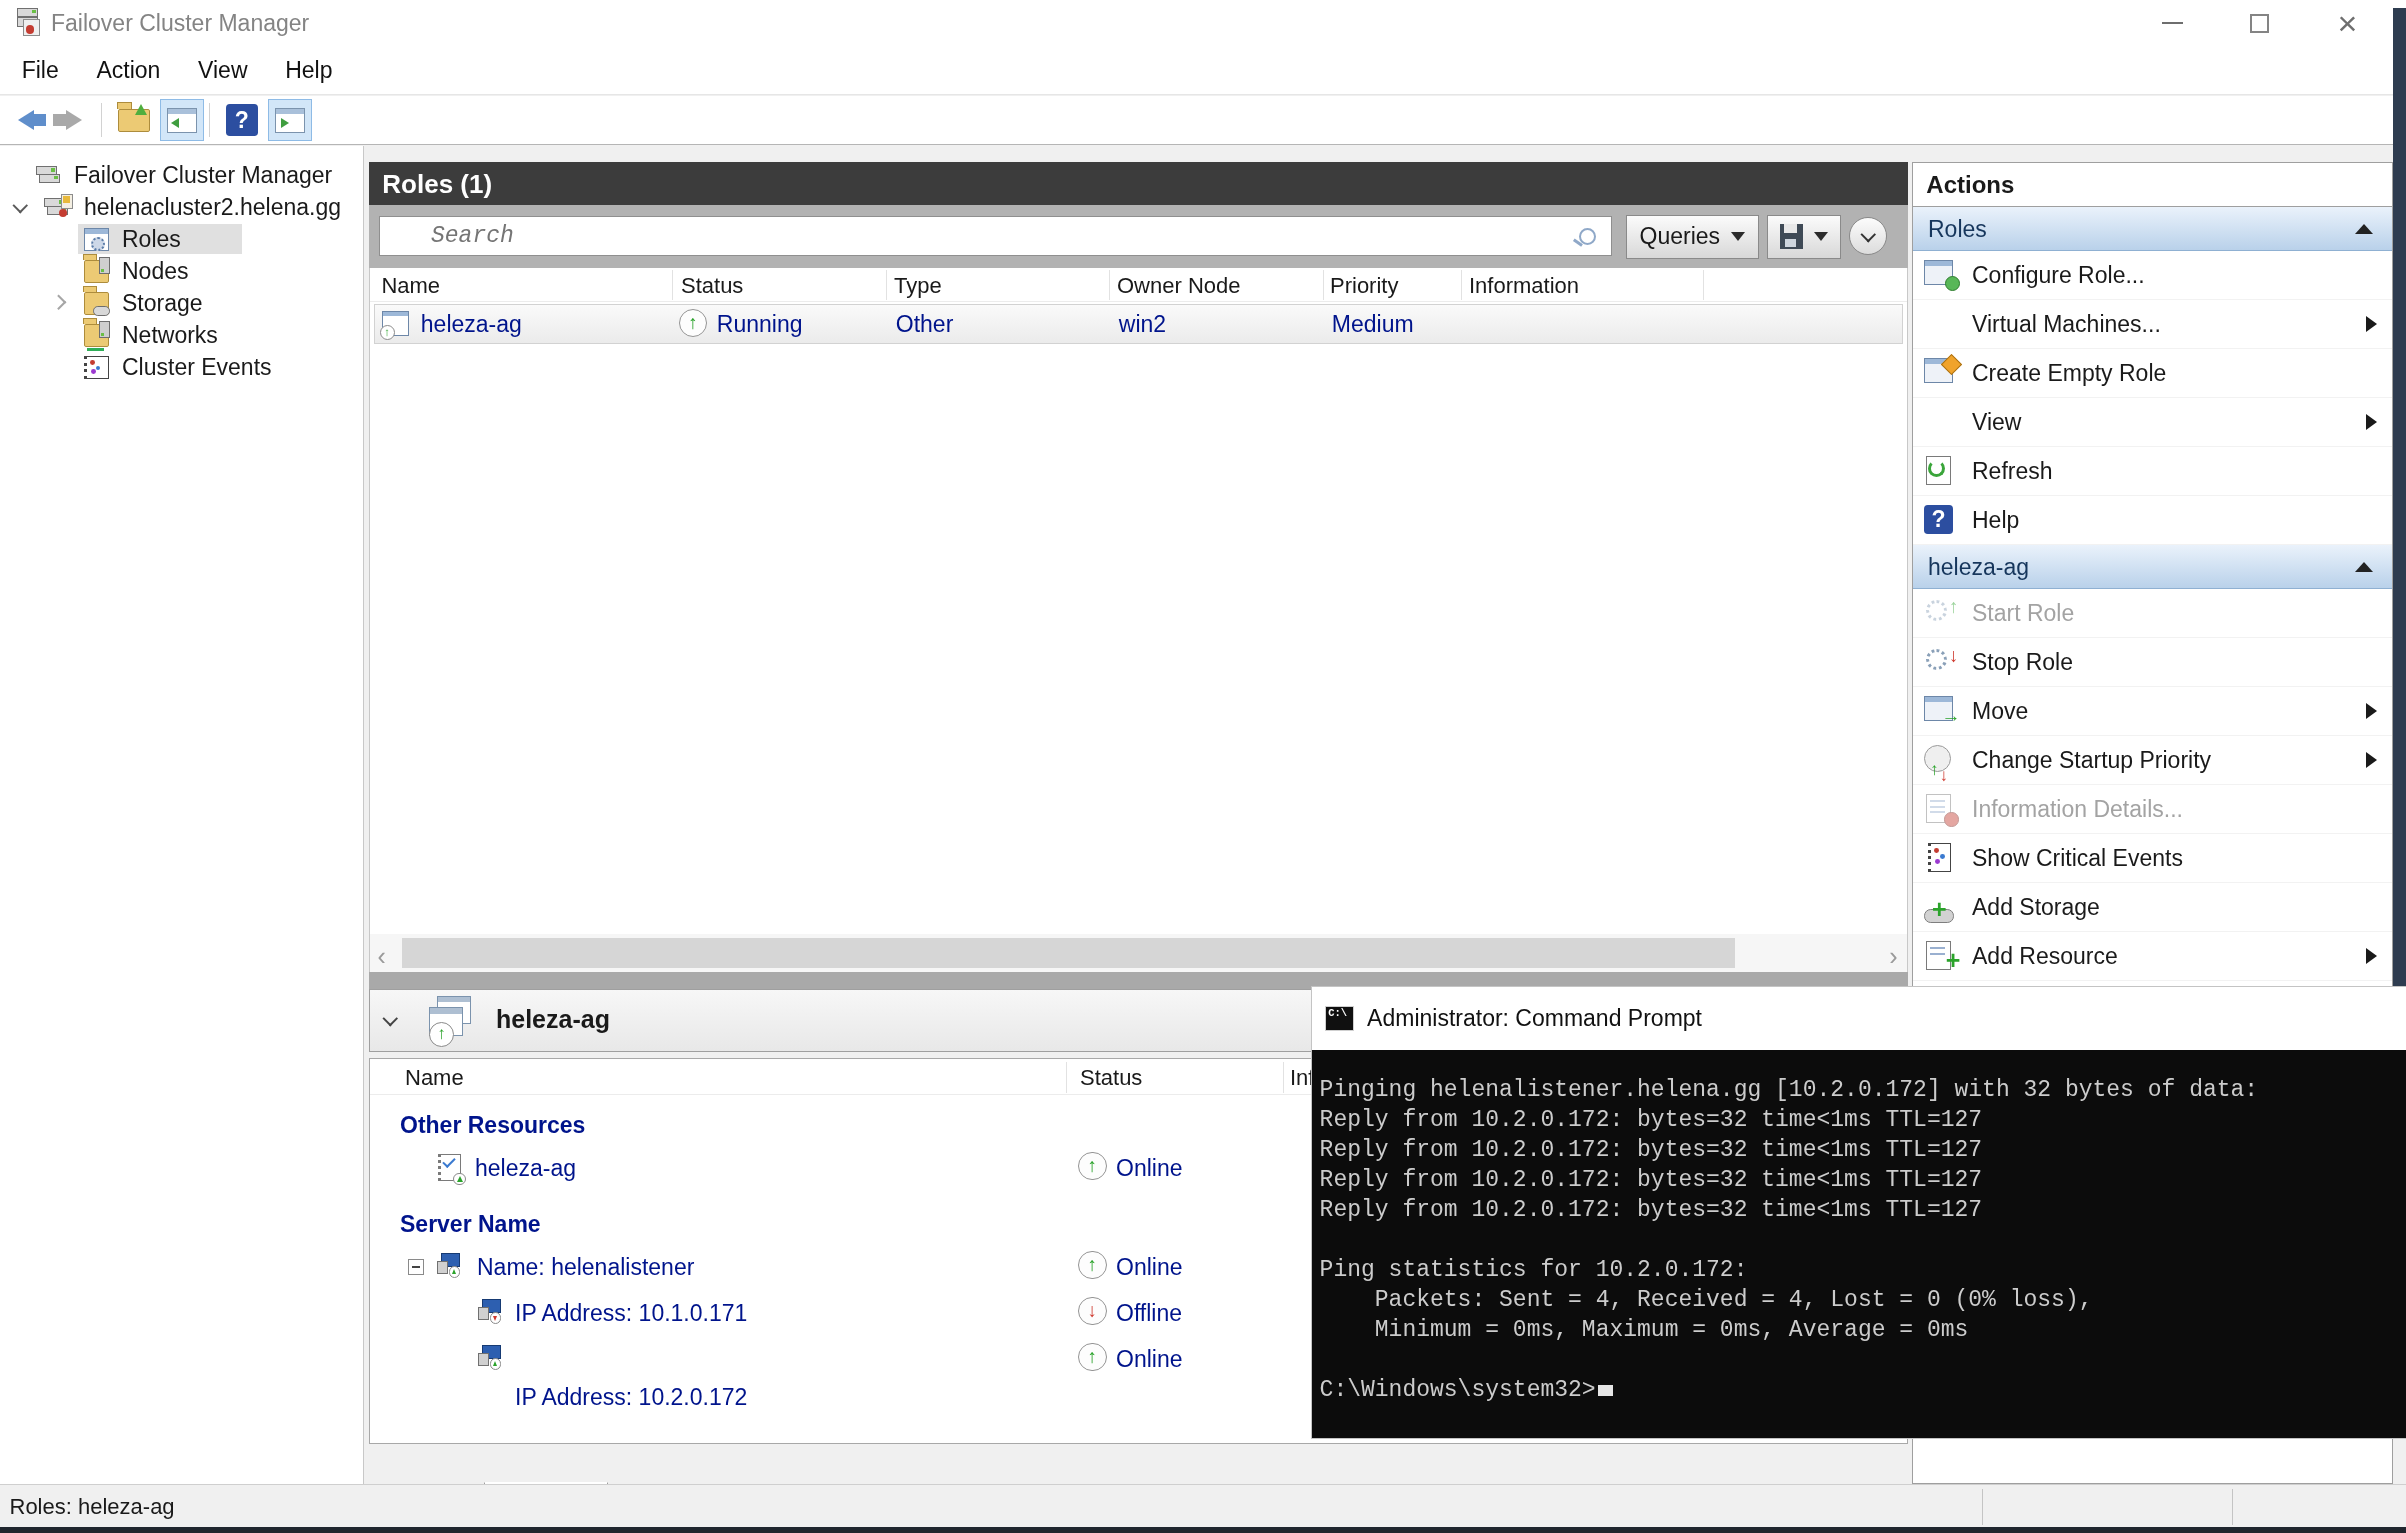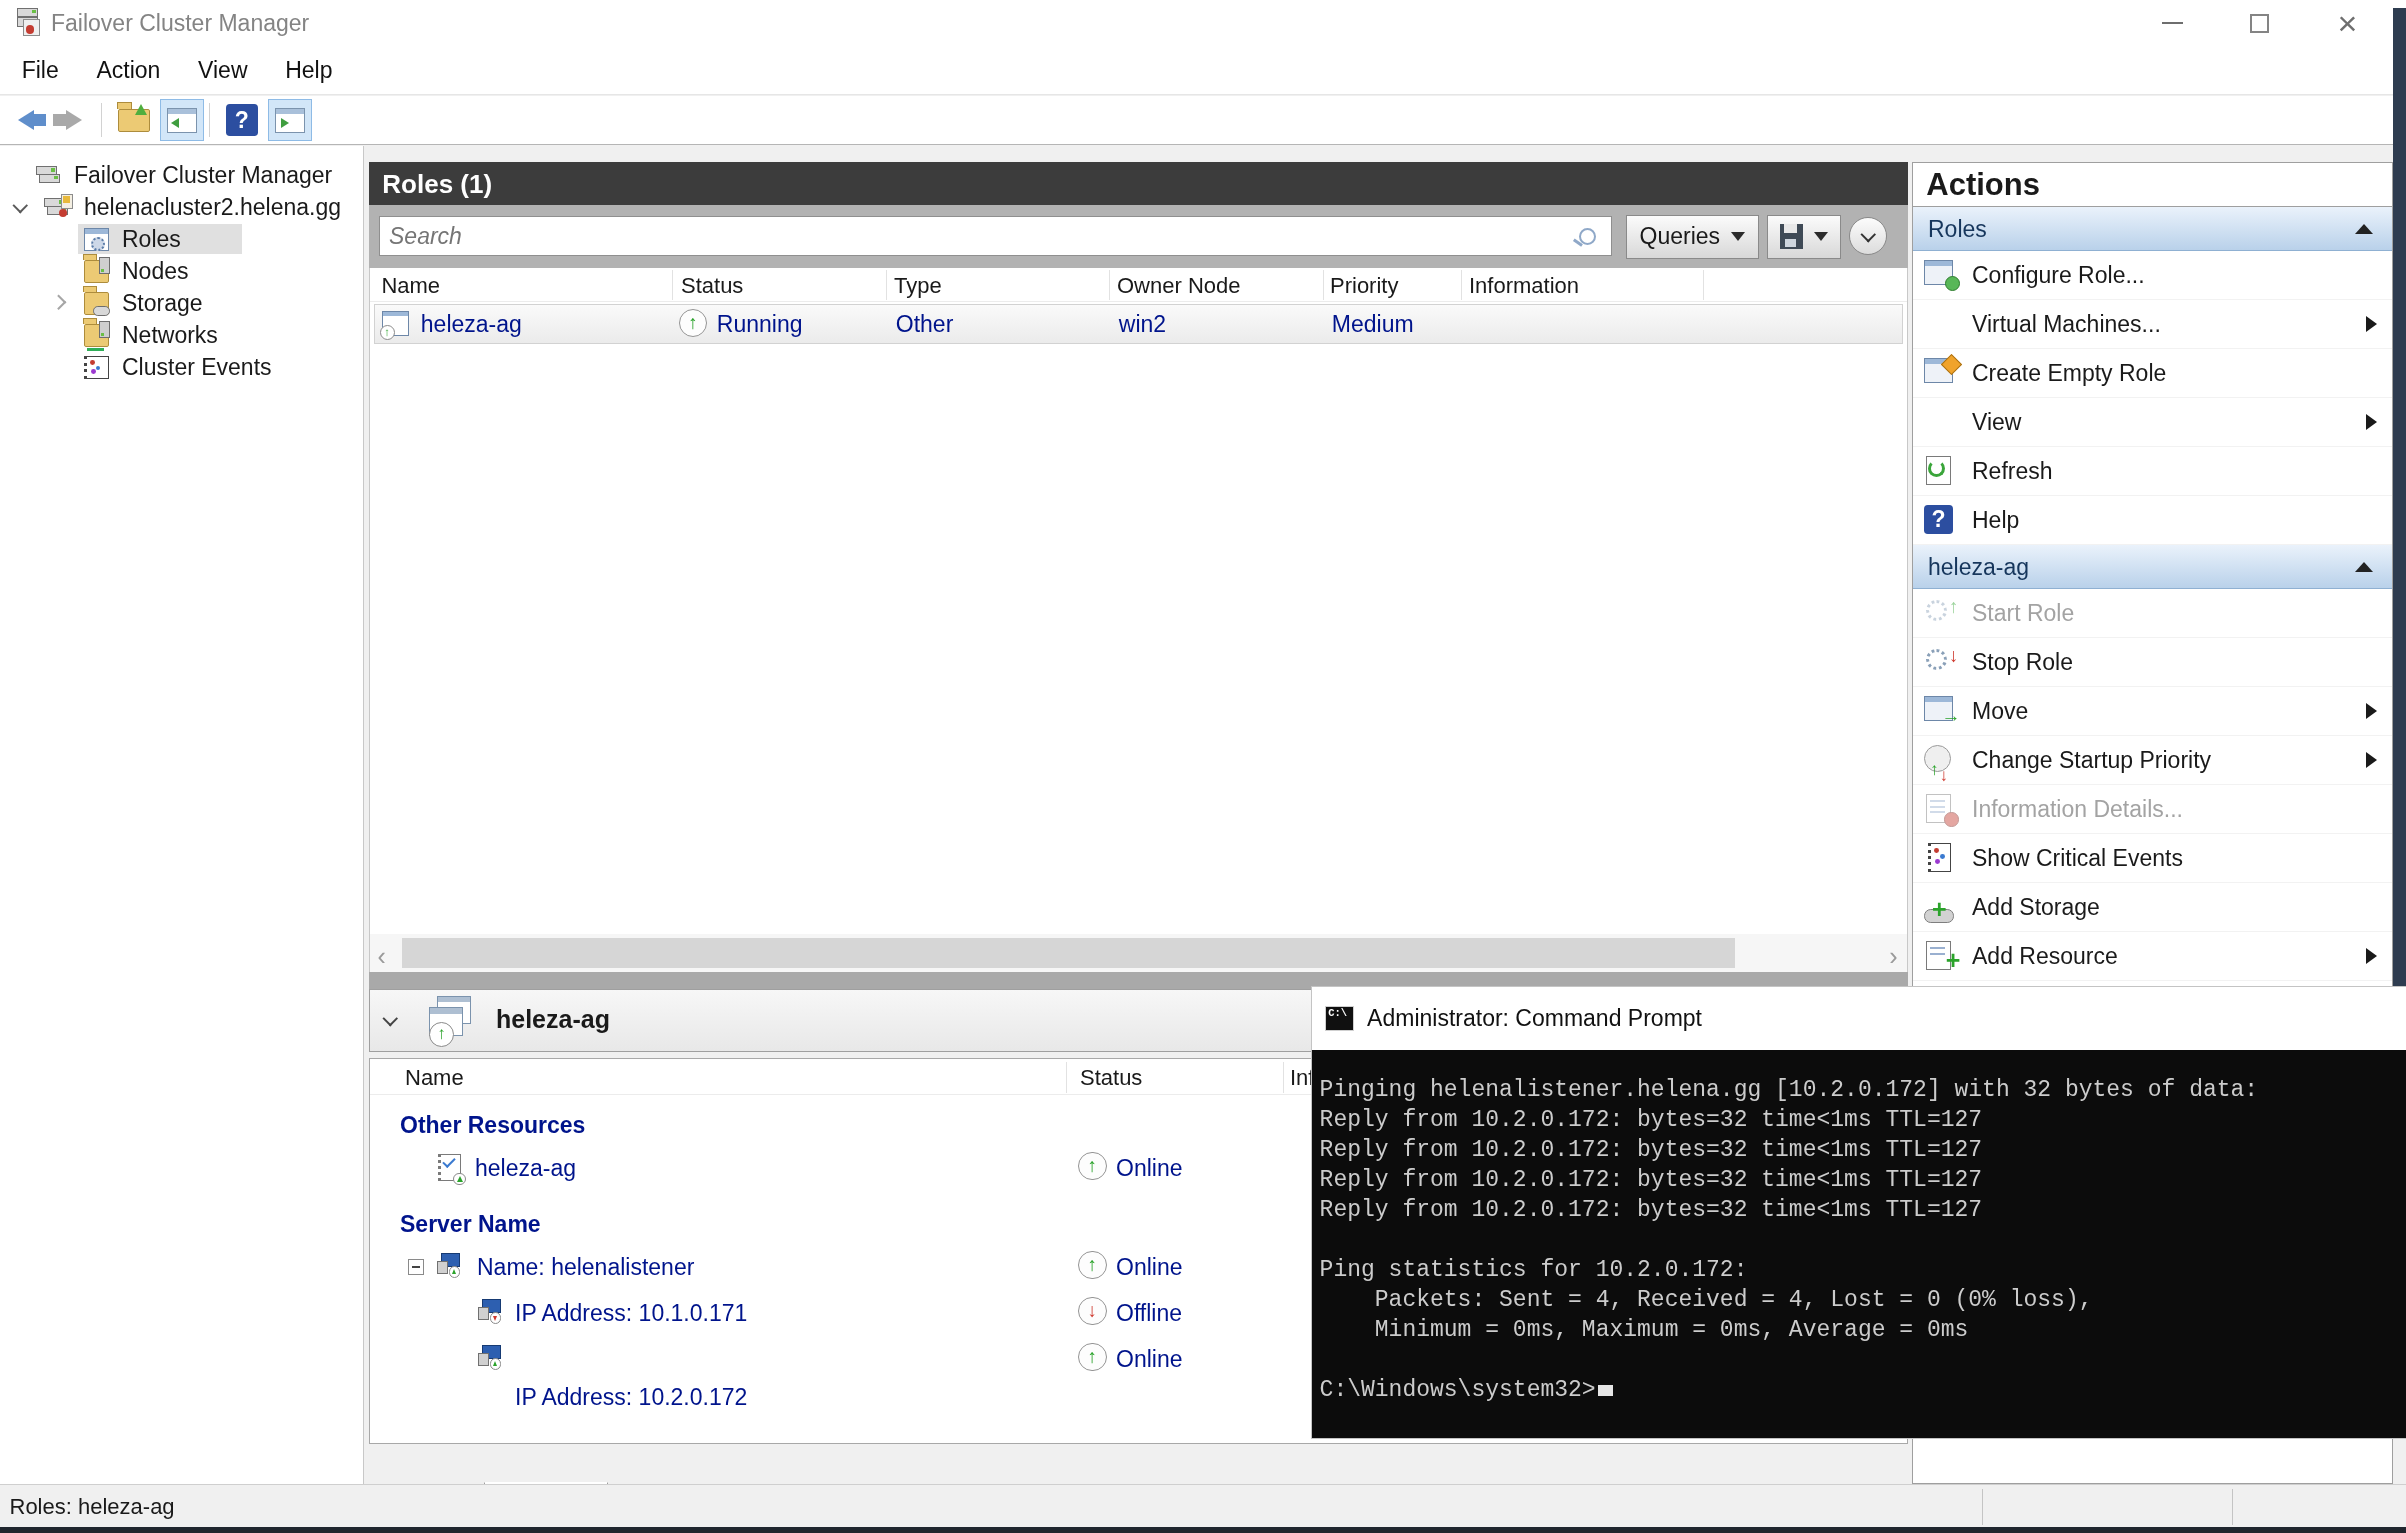--- a/index.html
+++ b/index.html
@@ -80,21 +80,21 @@
   .ti-events { background:#fff; border:1.9px solid #444; border-left:3.8px dotted #444; }
   .ti-events i { position:absolute; width:4.8px; height:4.8px; border-radius:50%; }
 
   
   .roles-hd { left:369px; top:162px; width:1539px; height:44px; background:#3c3c3c; color:#fff;
               font-weight:bold; font-size:26px; line-height:44px; padding-left:13.3px; }
   .search-row { left:369px; top:205px; width:1539px; height:63px; background:#b2b2b2; }
   .search-box { position:absolute; left:9.5px; top:11.4px; width:1233px; height:40px; background:#fff;
                 border:1px solid #8f8f8f; display:flex; align-items:center; }
   .search-box input { flex:1; border:none; outline:none; font-style:italic; font-size:23px; color:#555;
-                      padding-left:9.5px; font-family:Liberation Sans, sans-serif; background:transparent; }
+                      padding-left:9.5px; font-family:Liberation Mono, monospace; background:transparent;margin-left:42px; }
   .mag { width:17px; height:17px; border:2.9px solid #8fa8c8; border-radius:50%; position:relative; margin-right:15px; }
   .mag::after { content:""; position:absolute; left:-7.6px; top:11.4px; width:9.5px; height:2.9px; background:#8fa8c8;
                 transform:rotate(35deg); }
   .gbtn { position:absolute; top:9.5px; height:44px; background:linear-gradient(#fbfbfb,#d8d8d8);
           border:1px solid #8a8a8a; display:flex; align-items:center; justify-content:center; font-size:23px; }
   .caret { width:0; height:0; border-left:7.6px solid transparent; border-right:7.6px solid transparent;
            border-top:9.5px solid #2b2b2b; margin-left:11.4px; }
   .floppy { width:23px; height:25px; background:#3f4a56; position:relative; }
   .floppy::before { content:""; position:absolute; left:3.8px; top:0; width:13.3px; height:8.6px; background:#e8e8e8; }
   .floppy::after { content:""; position:absolute; left:4.8px; bottom:1.9px; width:11.4px; height:8.6px; background:#cfd6de; }
@@ -169,21 +169,21 @@
 
   .tabs { left:369px; top:1442px; width:1539px; height:44px;margin-top:40px; }
   .tab { position:absolute; text-align:center; font-size:22px; }
   .tab-summary { left:14.3px; top:4.8px; width:91px; height:35px; line-height:33px; background:#f0f0f0;
                  border:1px solid #9f9f9f; }
   .tab-resources { left:115px; top:0; width:124px; height:42px; line-height:40px; background:#fff;
                    border:1px solid #9f9f9f; border-top:1px solid #fff; z-index:3; }
 
   
   .actions { left:1912px; top:162px; width:481px; height:1322px; background:#fff; border:1px solid #9f9f9f; }
-  .actions-title { height:44px; line-height:43px; padding-left:13.3px; font-size:31px; font-weight:bold;
+  .actions-title { height:44px; line-height:43px; padding-left:13.3px; font-size:24px; font-weight:bold;
                    border-bottom:1px solid #9f9f9f; }
   .sec-hd { position:relative; height:44px; line-height:44px; padding-left:15px; font-size:23px; color:#16365c;
             background:linear-gradient(#eaf2fb,#b9d1ea); border-bottom:1px solid #8fb0d2; }
   .tri-up { position:absolute; right:19px; top:17px; width:0; height:0; border-left:9.5px solid transparent;
             border-right:9.5px solid transparent; border-bottom:10.5px solid #222; }
   .act-item { position:relative; height:49px; line-height:49px; border-bottom:1px solid #f2f2f2; font-size:23px; }
   .act-item .albl { position:absolute; left:59px; }
   .act-item.disabled .albl { color:#a3a3a3; }
   .act-item.disabled .aicon { opacity:.45; }
   .tri-r { position:absolute; right:15px; top:16px; width:0; height:0; border-top:8.6px solid transparent;

